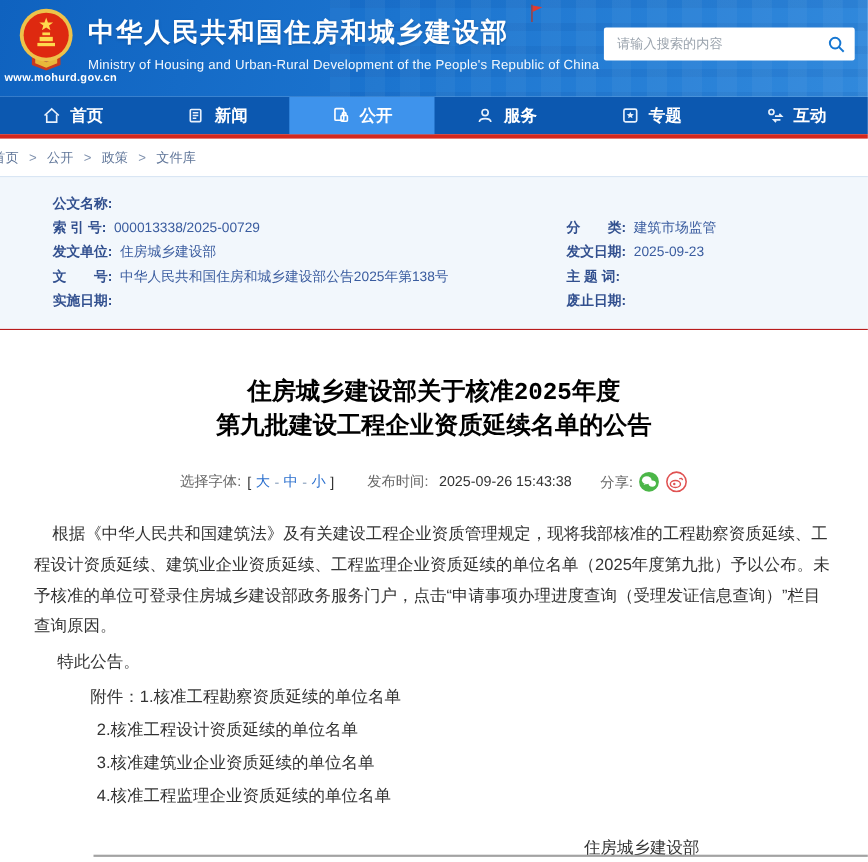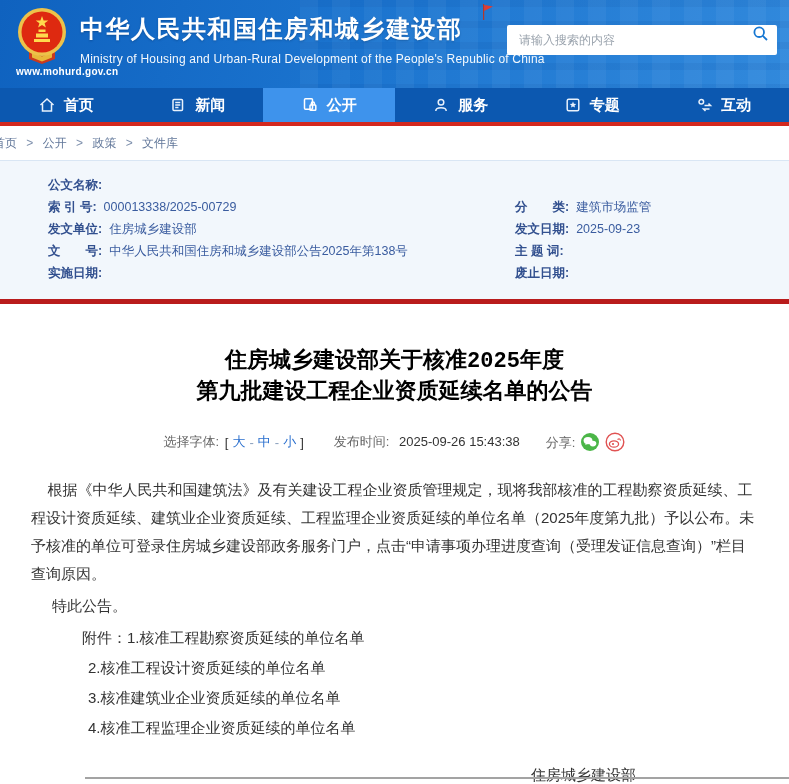--- a/index.html
+++ b/index.html
@@ -6,46 +6,46 @@
     font-family:"Liberation Sans","DejaVu Sans",sans-serif;}
   .page{position:relative;width:789px;height:784px;}
 
   
   .header{position:relative;height:88px;background:linear-gradient(105deg,#0f62bf 0%,#1b74cf 45%,#3189dc 100%);overflow:hidden;}
   .header::after{content:'';position:absolute;top:0;right:0;width:62%;height:100%;
     background-image:repeating-linear-gradient(90deg,rgba(255,255,255,.07) 0 18px,transparent 18px 32px),
       repeating-linear-gradient(180deg,rgba(10,70,150,.18) 0 7px,transparent 7px 21px);
     opacity:.6;pointer-events:none;}
   .emblem{position:absolute;left:14px;top:6px;z-index:2;}
-  .site-url{position:absolute;left:16px;top:66px;z-index:2;color:#fff;font-size:10px;font-weight:bold;letter-spacing:.3px;}
+  .site-url{position:absolute;left:4px;top:66px;z-index:2;color:#fff;font-size:10px;font-weight:bold;letter-spacing:.3px;}
   .titles{position:absolute;left:80px;top:13px;z-index:2;color:#fff;}
   .site-name{font-size:24px;font-weight:bold;letter-spacing:1.5px;text-shadow:0 1px 2px rgba(0,40,90,.35);}
   .site-sub{font-size:12px;margin-top:7px;letter-spacing:.2px;opacity:.95;}
   .flag{position:absolute;left:482px;top:4px;z-index:2;}
-  .searchbox{position:absolute;right:12px;top:25px;z-index:3;width:270px;height:30px;background:#fff;border-radius:2px;
-    display:flex;padding:0 8px 0 10px;box-sizing:border-box;}
+  .searchbox{position:absolute;right:12px;top:25px;z-index:3;width:228px;height:30px;background:#fff;border-radius:2px;
+    display:flex;align-items:center;padding:0 8px 0 10px;box-sizing:border-box;}
   .searchbox input{flex:1;border:none;outline:none;font-size:12px;color:#333;background:transparent;
     font-family:"Liberation Sans","DejaVu Sans",sans-serif;}
   .searchbox input::placeholder{color:#9aa3ad;}
 
   
   .nav{display:flex;height:34px;background:#0c58b0;}
   .nav-item{flex:1;display:flex;align-items:center;justify-content:center;gap:8px;color:#fff;
     font-size:15px;font-weight:bold;cursor:pointer;}
   .nav-item.active{background:#3e93ec;}
   .nav-item svg{display:block;}
   .red-strip{height:4px;background:#d3281e;}
 
   
   .breadcrumb{padding:9px 0 8px;margin-left:-7px;font-size:12px;color:#607699;}
   .crumb{cursor:pointer;}
   .crumb-sep{margin:0 6px;color:#7e90ad;}
 
   
-  .meta-panel{background:#f2f7fc;border-top:1px solid #d9e6f4;border-bottom:5px solid #b91c1c;
+  .meta-panel{background:#f2f7fc;border-top:1px solid #d9e6f4;border-bottom:1px solid #b91c1c;
     padding:13px 0 15px;font-size:12.5px;color:#3a5c9f;}
   .meta-row{display:flex;line-height:22px;}
   .meta-cell{display:flex;}
   .meta-cell.left{width:515px;padding-left:48px;box-sizing:border-box;}
   .meta-label{font-weight:bold;color:#32508f;white-space:pre;}
   .meta-value{margin-left:7px;white-space:pre;}
 
   
   .doc-title{margin:42px 40px 0;text-align:center;font-size:22px;line-height:31px;font-weight:bold;color:#000;font-family:Liberation Mono, monospace;}
   .info-row{margin-top:24px;display:flex;justify-content:center;align-items:center;font-size:13px;color:#666;}

